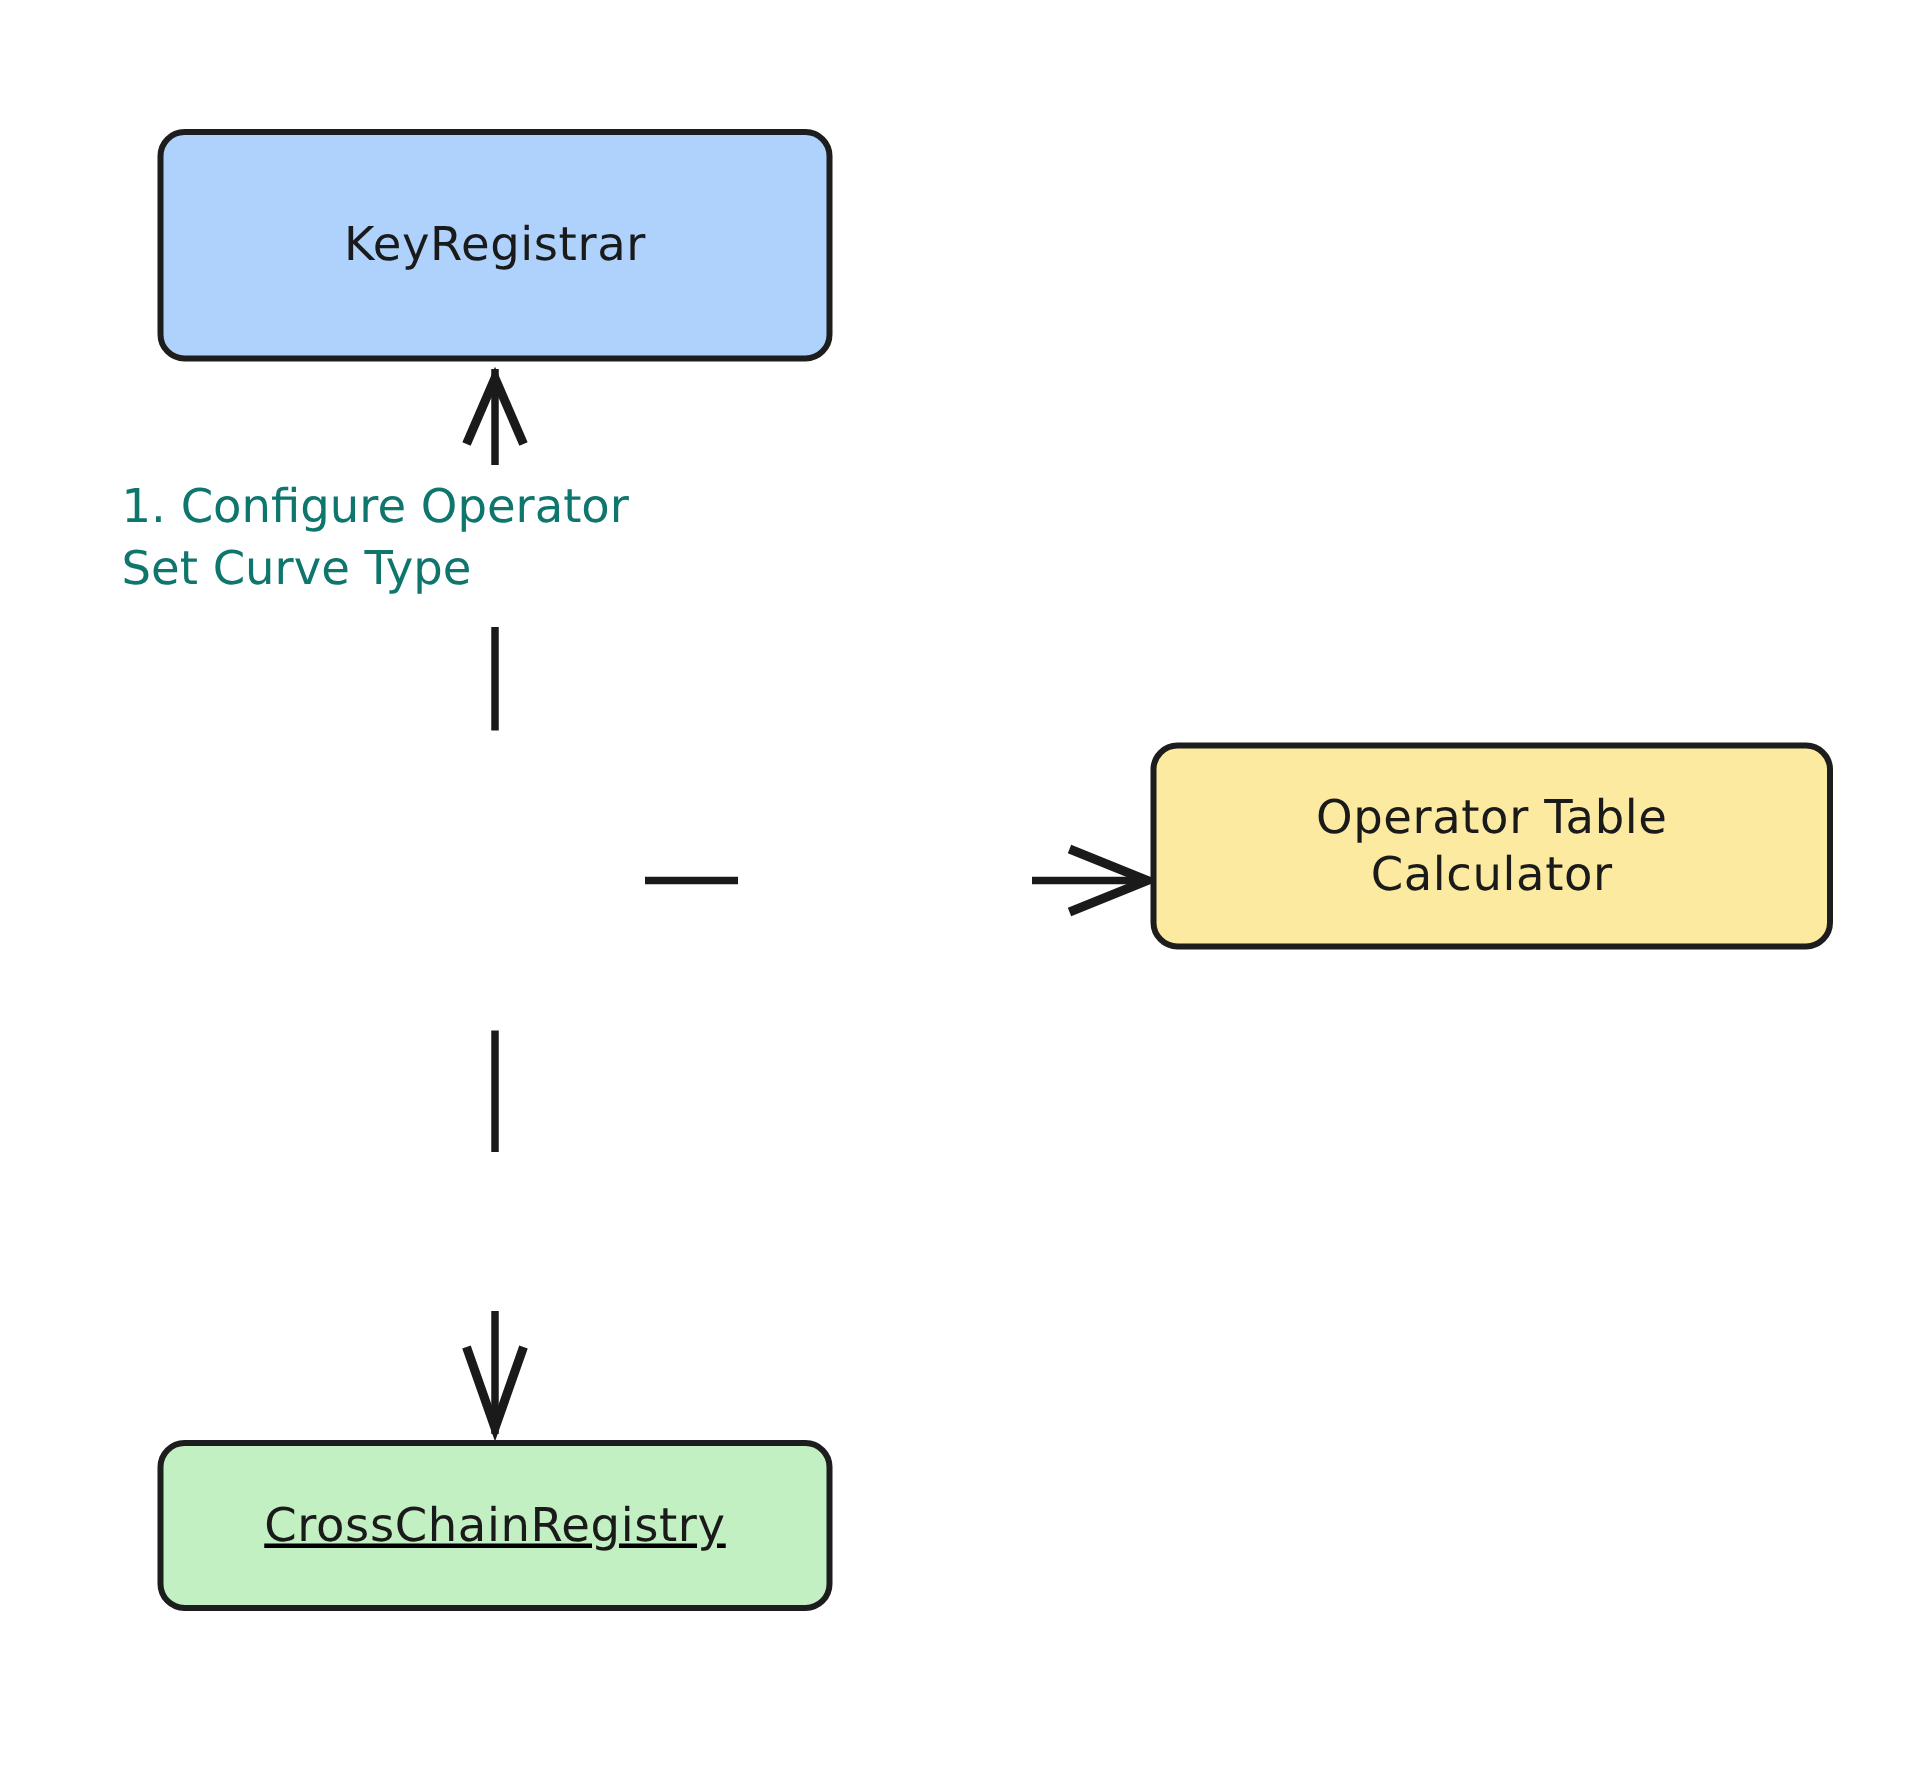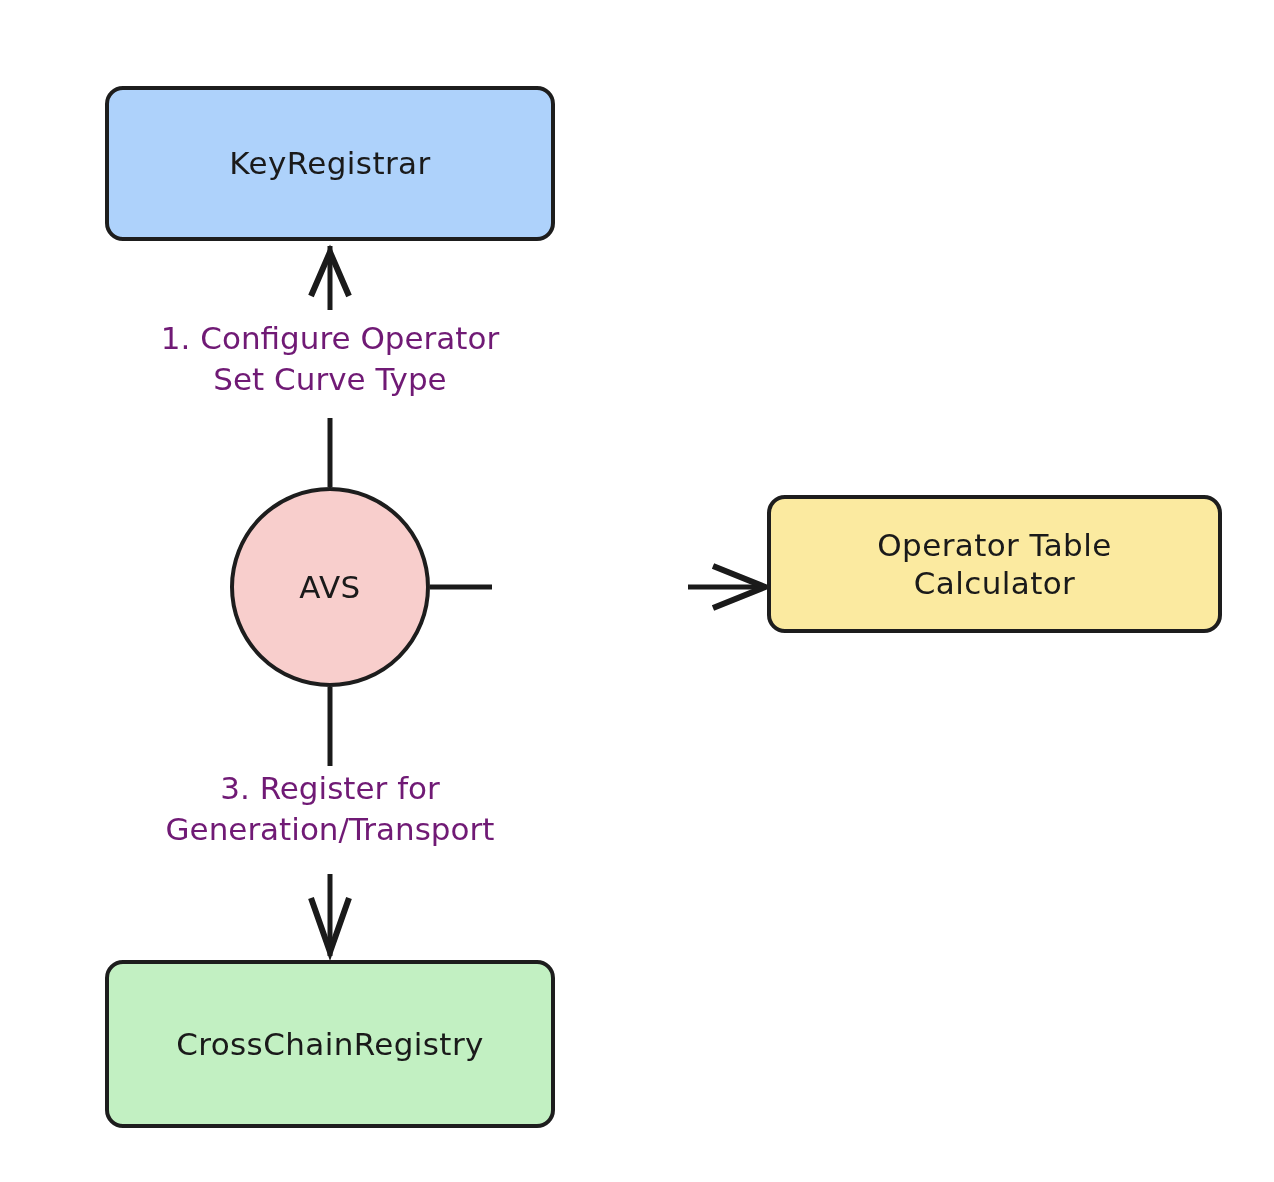--- a/index.html
+++ b/index.html
@@ -78,32 +78,33 @@
     width: 200px; height: 200px;
     background: #f8cecc;
   }
   #node-operator-table-calculator {
     left: 767px; top: 495px;
     width: 455px; height: 138px;
     background: #fbeaa0;
   }
   #node-crosschainregistry {
     left: 105px; top: 960px;
-    width: 450px; height: 168px;
+    width: 450px; height: 114px;
     background: #c2f0c2;
+    text-decoration: underline;
   }
 
   
   .edge-label {
     position: absolute;
     font-family: "DejaVu Sans", sans-serif;
     font-size: 31px;
-    color: #701a75;
+    color: #0f766e;
     line-height: 1.33;
-    text-align: center;
+    text-align: left;
     background: #ffffff;
     padding: 2px 6px;
     white-space: pre-line;
     box-sizing: border-box;
   }
   #edge-label-1 {
     left: 75px;  top: 316px;
     width: 510px;
   }
   #edge-label-2 {
@@ -138,33 +139,28 @@
       <line class="edge-line" x1="330" y1="687" x2="330" y2="768"></line>
       <line class="edge-line" x1="330" y1="874" x2="330" y2="956"></line>
       <polyline class="edge-arrow" points="311,898 330,952 349,898"></polyline>
     </g>
   </svg>
 
   <div class="node rect" id="node-keyregistrar">
     <span class="node-label">KeyRegistrar</span>
   </div>
 
-  <div class="node circle" id="node-avs">
-    <span class="node-label">AVS</span>
-  </div>
 
   <div class="node rect" id="node-operator-table-calculator">
     <span class="node-label">Operator Table
 Calculator</span>
   </div>
 
   <div class="node rect" id="node-crosschainregistry">
     <span class="node-label">CrossChainRegistry</span>
   </div>
 
   <div class="edge-label" id="edge-label-1">1. Configure Operator
 Set Curve Type</div>
 
 
-  <div class="edge-label" id="edge-label-3">3. Register for
-Generation/Transport</div>
 
 </div>
 
 </body></html>

